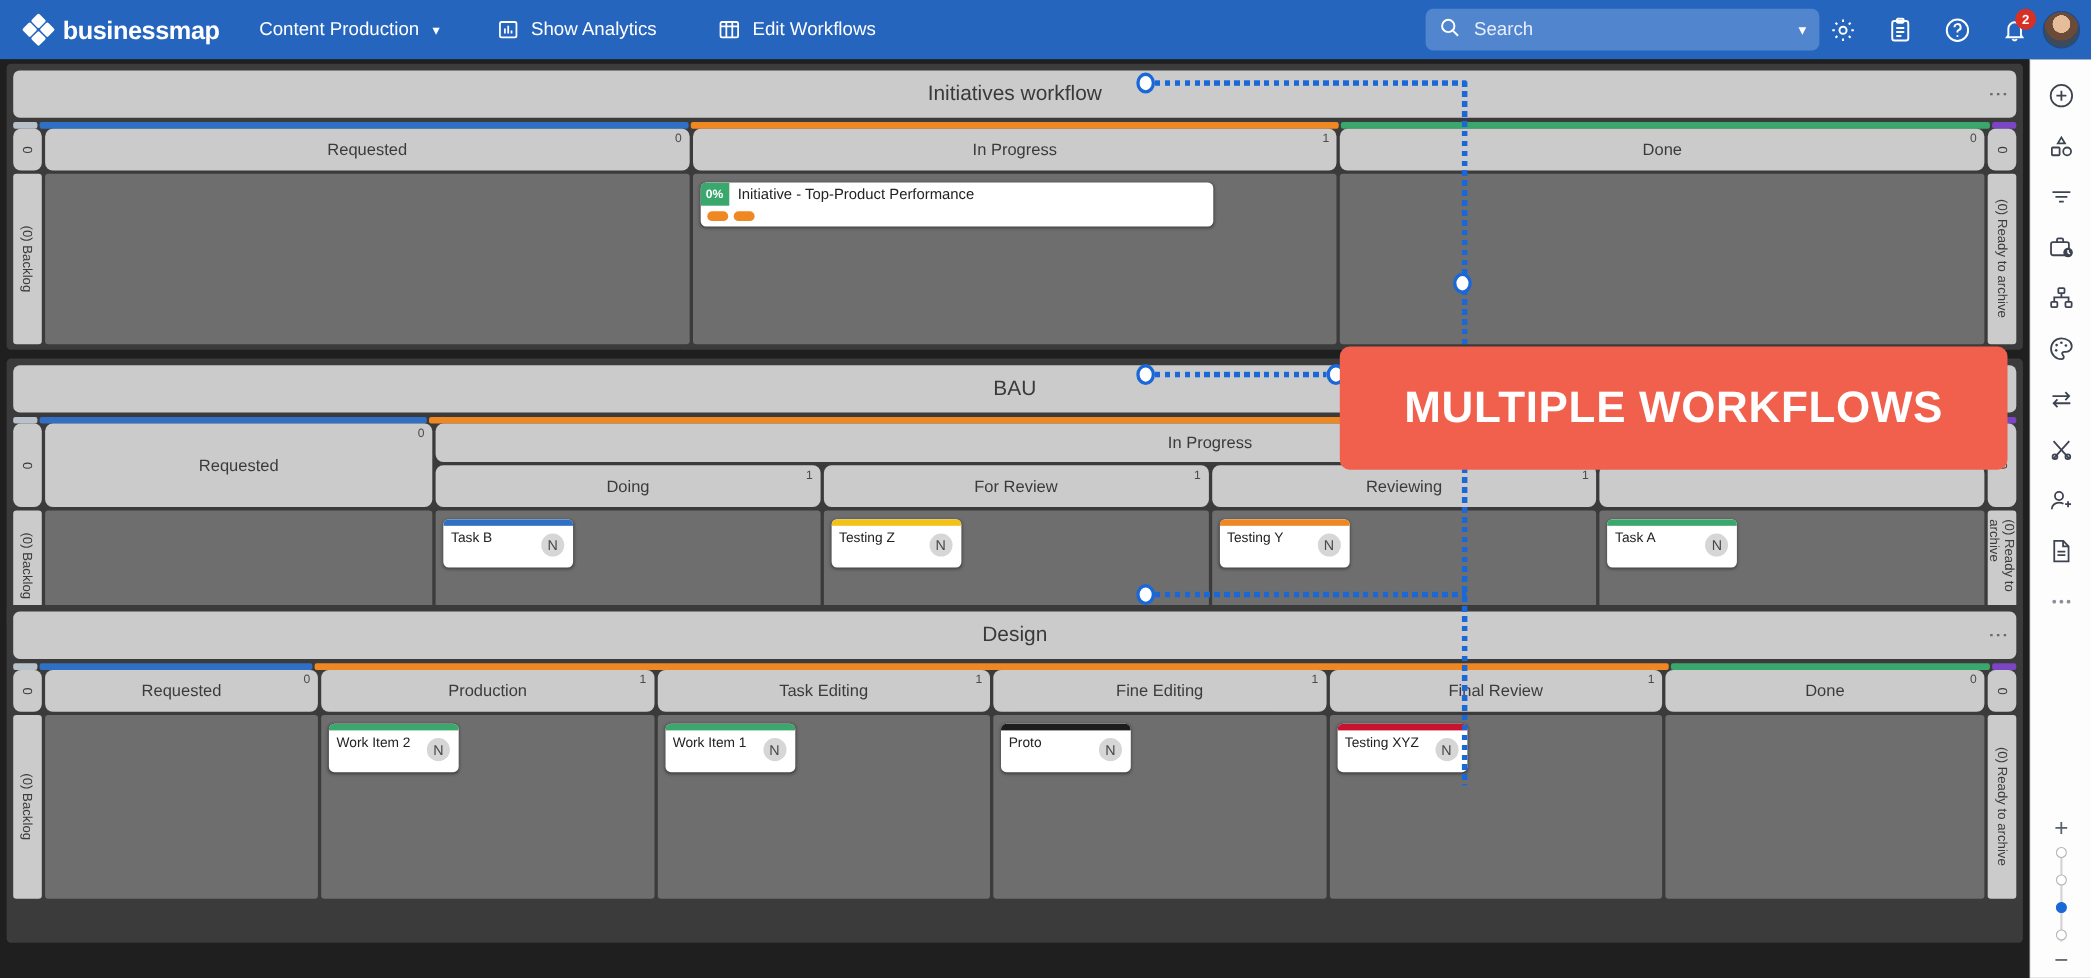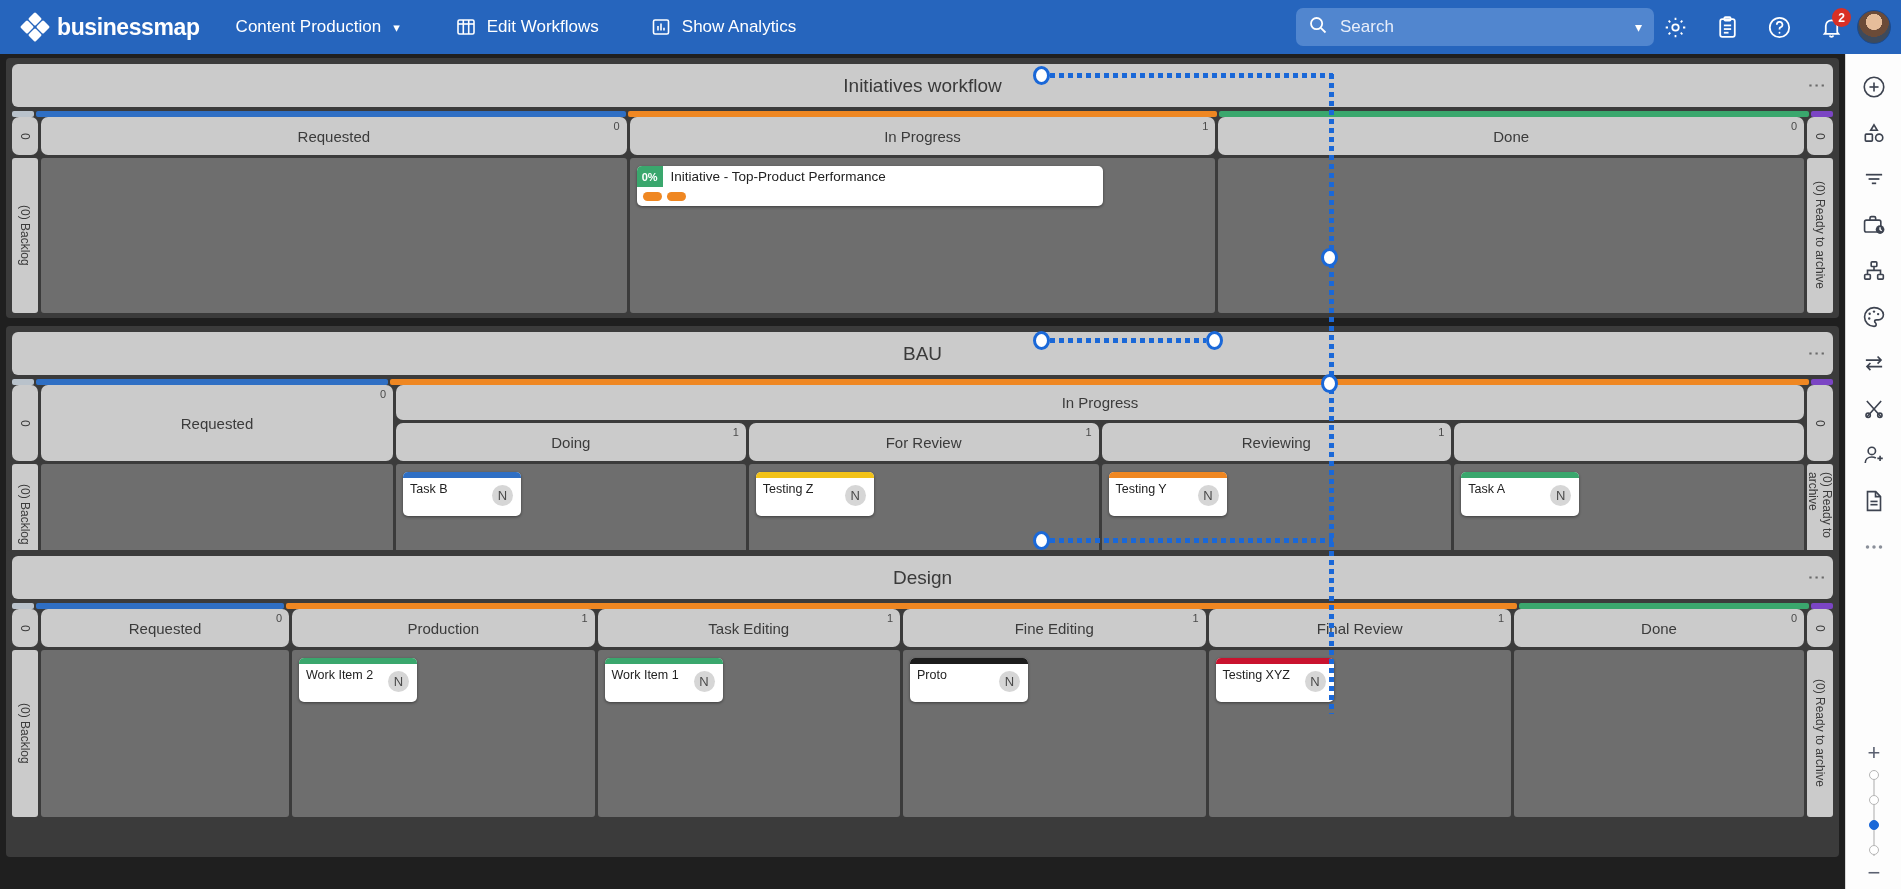--- a/index.html
+++ b/index.html
@@ -153,42 +153,42 @@
         <span class="d4"></span>
     </div>
     <div class="brand-text">businessmap</div>
   </div>
 
   <div class="nav-item" style="margin-left:22px">
     <span>Content Production</span>
     <span class="chev">▾</span>
   </div>
 
+  <div class="nav-item" style="margin-left:24px">
+    <span class="nav-icon">
+      <svg width="20" height="20" viewBox="0 0 20 20" fill="none" stroke="#fff" stroke-width="1.6">
+        <rect x="2.5" y="3" width="15" height="14" rx="1.5"></rect>
+        <line x1="7" y1="13.5" x2="7" y2="9"></line>
+          <line x1="10" y1="13.5" x2="10" y2="6.5"></line>
+        <line x1="13" y1="13.5" x2="13" y2="10.8"></line>
+      </svg>
+    </span>
+    <span>Show Analytics</span>
+  </div>
+
   <div class="nav-item" style="margin-left:28px">
     <span class="nav-icon">
       <svg width="20" height="20" viewBox="0 0 20 20" fill="none" stroke="#fff" stroke-width="1.6">
         <rect x="2" y="3" width="16" height="14" rx="1.5"></rect>
           <line x1="7.3" y1="3" x2="7.3" y2="17"></line>
         <line x1="12.7" y1="3" x2="12.7" y2="17"></line>
           <line x1="2" y1="7" x2="18" y2="7"></line>
       </svg>
     </span>
     <span>Edit Workflows</span>
-  </div>
-
-  <div class="nav-item" style="margin-left:24px">
-    <span class="nav-icon">
-      <svg width="20" height="20" viewBox="0 0 20 20" fill="none" stroke="#fff" stroke-width="1.6">
-        <rect x="2.5" y="3" width="15" height="14" rx="1.5"></rect>
-        <line x1="7" y1="13.5" x2="7" y2="9"></line>
-          <line x1="10" y1="13.5" x2="10" y2="6.5"></line>
-        <line x1="13" y1="13.5" x2="13" y2="10.8"></line>
-      </svg>
-    </span>
-    <span>Show Analytics</span>
   </div>
 
   <div class="searchbox">
     <span>
       <svg width="20" height="20" viewBox="0 0 20 20" fill="none" stroke="#fff" stroke-width="1.8">
         <circle cx="8.6" cy="8.6" r="5.6"></circle>
           <line x1="12.8" y1="12.8" x2="17.5" y2="17.5"></line>
       </svg>
     </span>
     <span class="sph">Search</span>
@@ -582,13 +582,16 @@
     <span class="tl-dash"></span>
   </div>
   <div class="vline" style="left:1329px; top:20px; height:640px;"></div>
   <div class="tl" style="left:1321px; top:194px;">
     <span class="tl-knob"></span>
   </div>
   <div class="tl" style="left:1321px; top:320px;">
     <span class="tl-knob"></span>
   </div>
 
+  <div class="banner" style="left:1218px; top:261px; width:607px; height:112px;">
+    <span>MULTIPLE WORKFLOWS</span>
+  </div>
 </div>
 
 </body></html>

